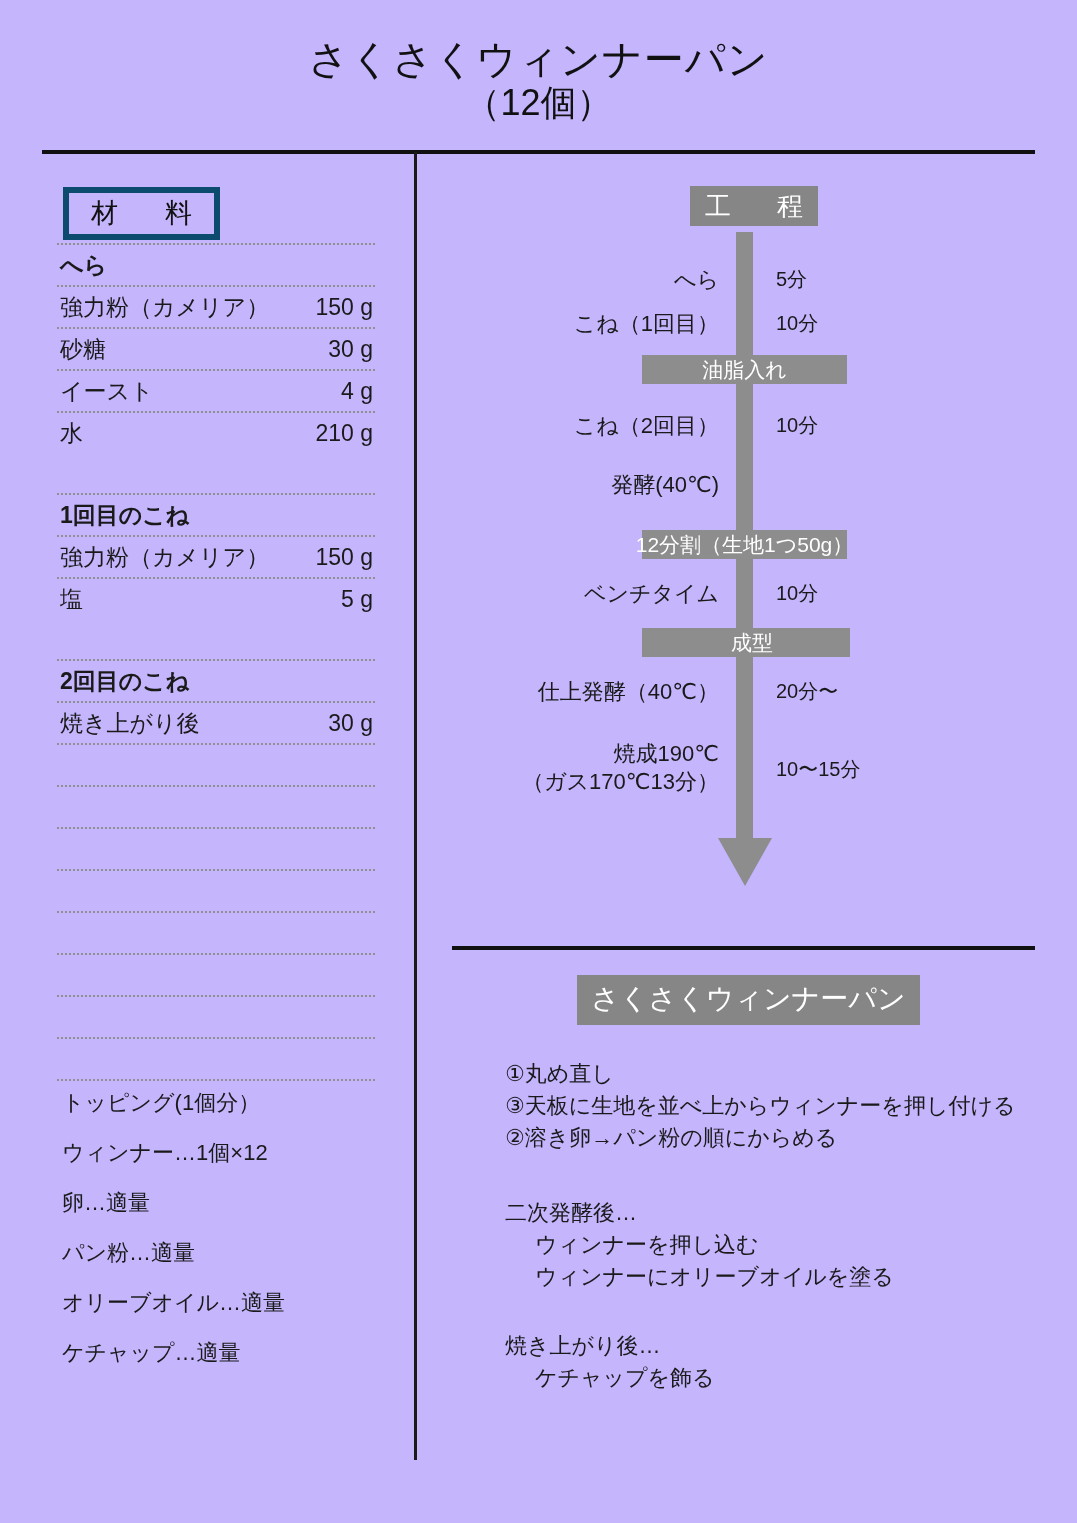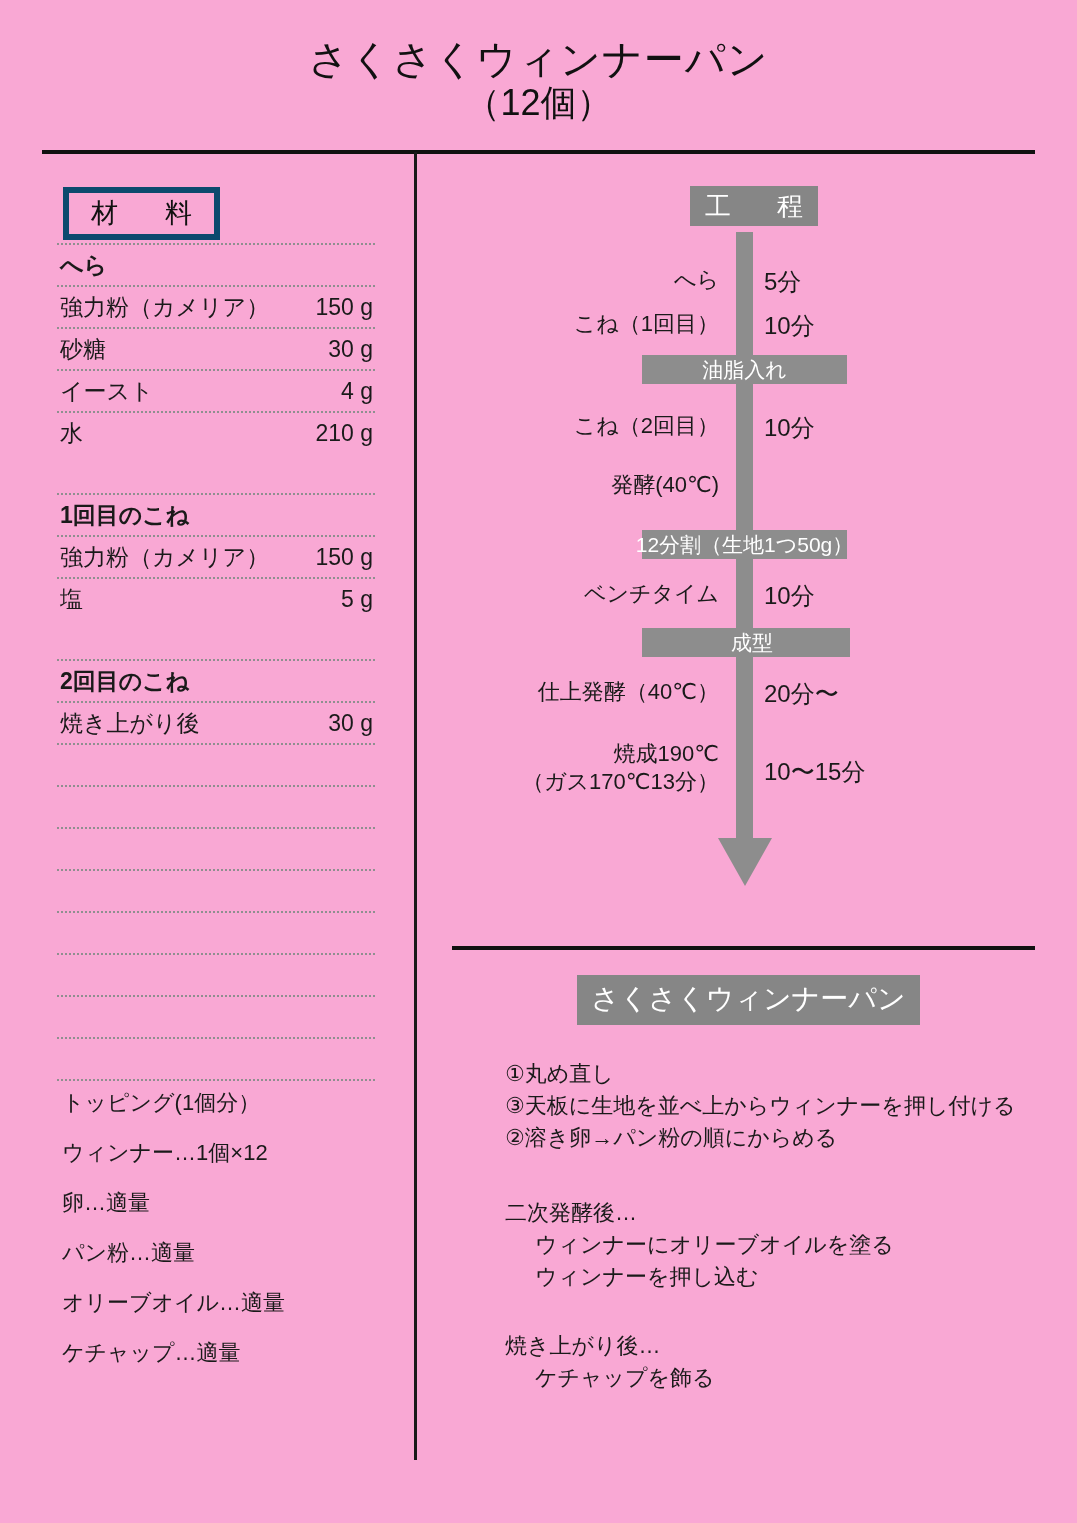--- a/index.html
+++ b/index.html
@@ -9,21 +9,21 @@
   }
   body {
     font-family: "Liberation Sans", "DejaVu Sans", sans-serif;
     color: #1a1a1a;
   }
   #page {
     position: relative;
     width: 1077px;
     height: 1523px;
     overflow: hidden;
-    background: #f9a8d4;
+    background: #c4b5fd;
   }
 
   
   .title-block {
     position: absolute;
     left: 0;
     top: 36px;
     width: 1077px;
     text-align: center;
   }
@@ -177,24 +177,24 @@
     right: 316px;
     width: 300px;
     text-align: right;
     font-size: 22px;
     color: #1a1a1a;
     white-space: nowrap;
     line-height: 1.28;
   }
   .time-slot {
     position: absolute;
-    left: 312px;
+    left: 324px;
     width: 220px;
     text-align: left;
-    font-size: 24px;
+    font-size: 20px;
     color: #1a1a1a;
     white-space: nowrap;
   }
   .flow-banner {
     position: absolute;
     background: #8d8d8d;
     color: #ffffff;
     height: 29px;
     display: flex;
     align-items: center;
@@ -377,22 +377,22 @@
 
   <div class="notes">
     <div class="notes-header">さくさくウィンナーパン</div>
     <div class="notes-list">
         <div class="note-line">①丸め直し</div>
         <div class="note-line">③天板に生地を並べ上からウィンナーを押し付ける</div>
         <div class="note-line">②溶き卵→パン粉の順にからめる</div>
       </div>
     <div class="note-group g1">
         <div class="note-line">二次発酵後…</div>
+        <div class="note-line note-indent">ウィンナーを押し込む</div>
         <div class="note-line note-indent">ウィンナーにオリーブオイルを塗る</div>
-        <div class="note-line note-indent">ウィンナーを押し込む</div>
       </div>
     <div class="note-group g2">
         <div class="note-line">焼き上がり後…</div>
         <div class="note-line note-indent">ケチャップを飾る</div>
       </div>
   </div>
 
 </div>
 
 </body></html>

